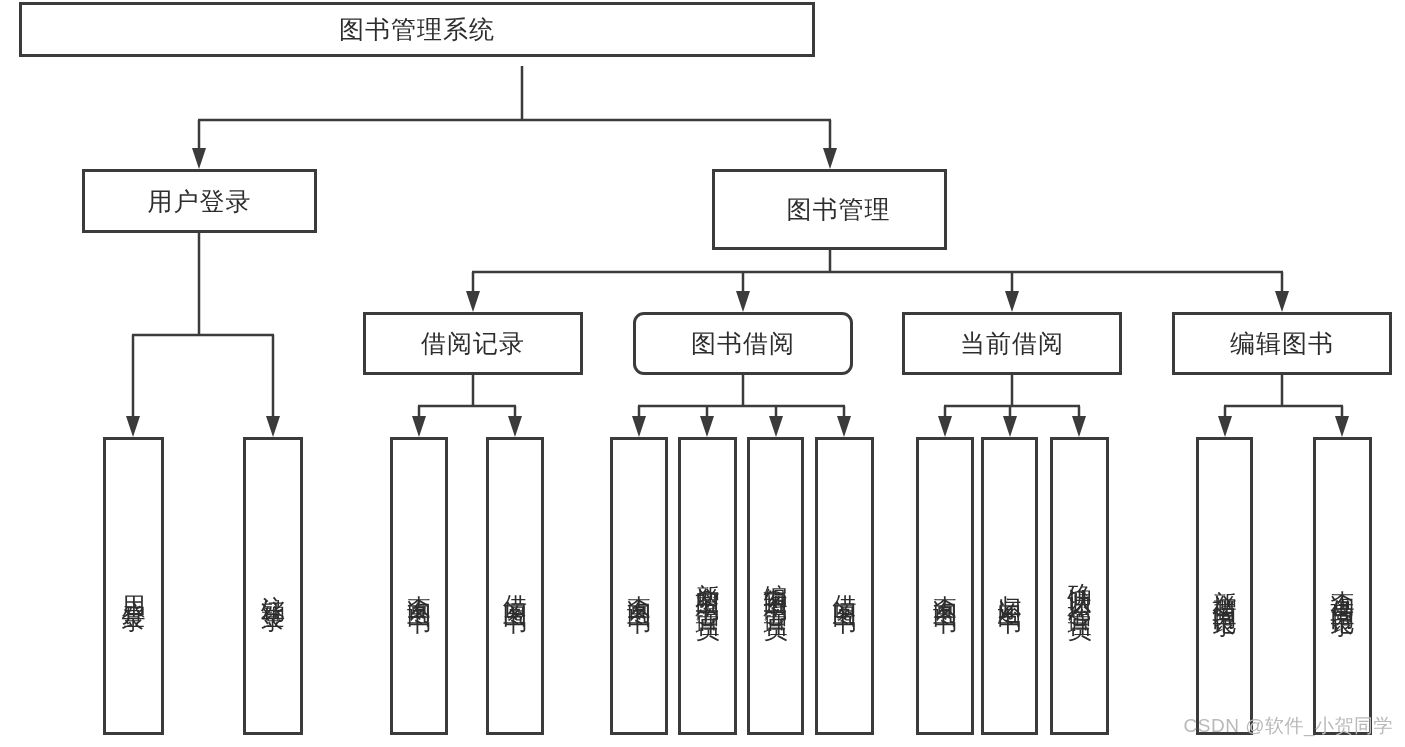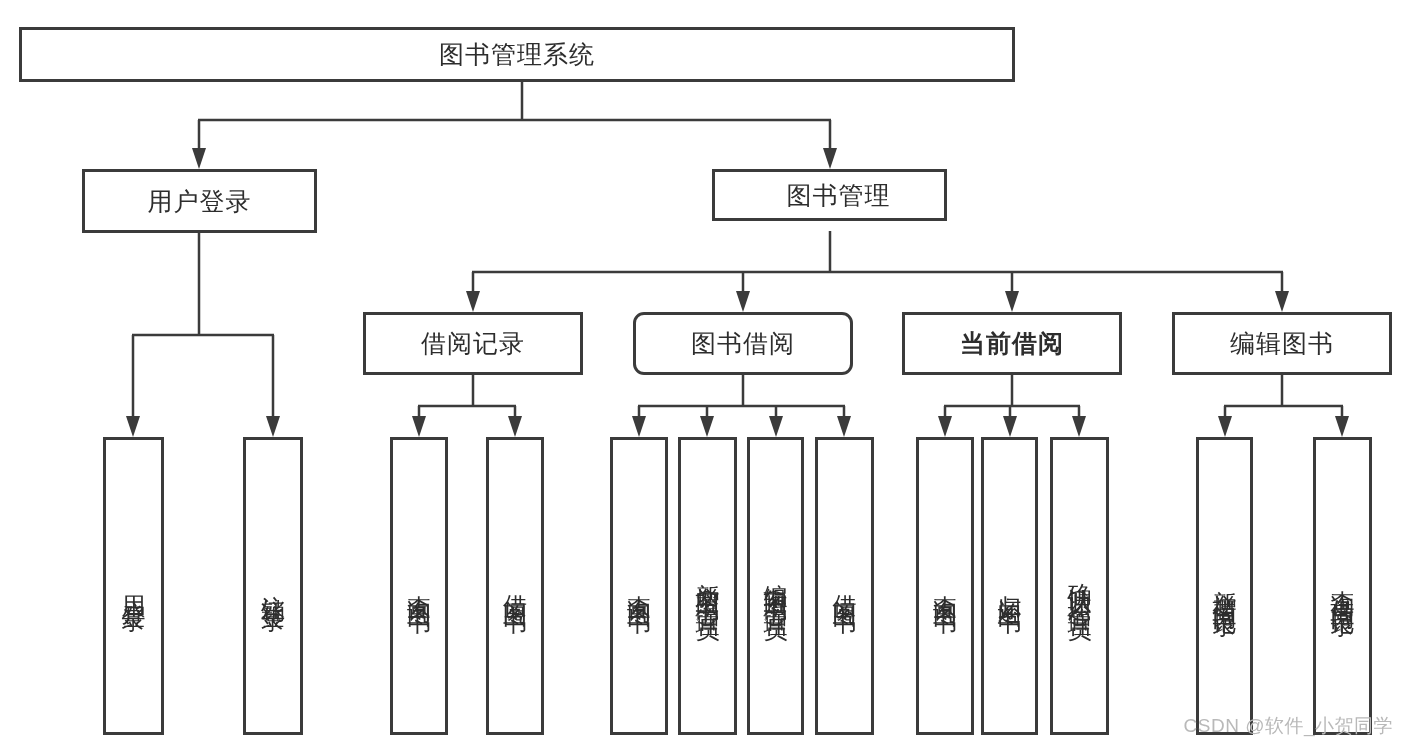--- a/index.html
+++ b/index.html
@@ -32,26 +32,26 @@
   .node { font-size: 25px; letter-spacing: 1px; }
   .leaf span {
     writing-mode: vertical-rl;
     text-orientation: mixed;
     font-size: 24px;
     letter-spacing: 5px;
     line-height: 1;
     white-space: nowrap;
   }
   
-  .n-root   { left: 19px;   top: 27px;  width: 996px; height: 55px; }
+  .n-root   { left: 19px;   top: 2px;  width: 796px; height: 55px; }
   .n-ulogin { left: 82px;   top: 169px; width: 235px;  height: 64px; }
-  .n-bmgmt  { left: 712px;  top: 169px; width: 235px;  height: 52px; padding-left: 18px; }
+  .n-bmgmt  { left: 712px;  top: 169px; width: 235px;  height: 81px; padding-left: 18px; }
   .n-nbr    { left: 363px;  top: 312px; width: 220px;  height: 63px; }
   .n-bb     { left: 633px;  top: 312px; width: 220px;  height: 63px; border-radius: 11px; }
-  .n-cb     { left: 902px;  top: 312px; width: 220px;  height: 63px; font-weight: bold; }
+  .n-cb     { left: 902px;  top: 312px; width: 220px;  height: 63px; }
   .n-br     { left: 1172px; top: 312px; width: 220px;  height: 63px; }
   
   .l-g1a { left: 103px;  top: 437px; width: 61px; height: 298px; }
   .l-g1b { left: 243px;  top: 437px; width: 60px; height: 298px; }
   .l-g2a { left: 390px;  top: 437px; width: 58px; height: 298px; }
   .l-g2b { left: 486px;  top: 437px; width: 58px; height: 298px; }
   .l-g3a { left: 610px;  top: 437px; width: 58px; height: 298px; }
   .l-g3b { left: 678px;  top: 437px; width: 59px; height: 298px; }
   .l-g3c { left: 747px;  top: 437px; width: 57px; height: 298px; }
   .l-g3d { left: 815px;  top: 437px; width: 59px; height: 298px; }

